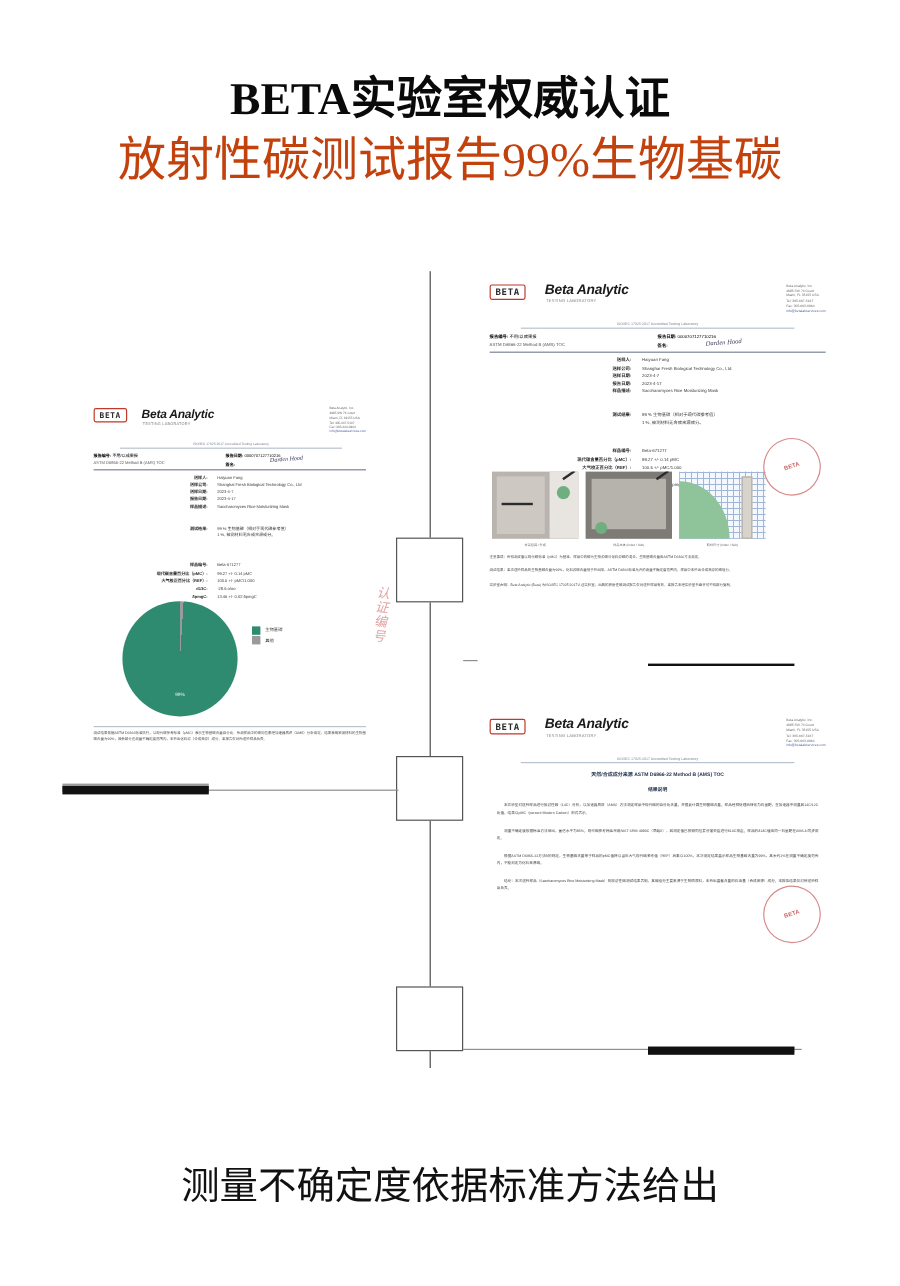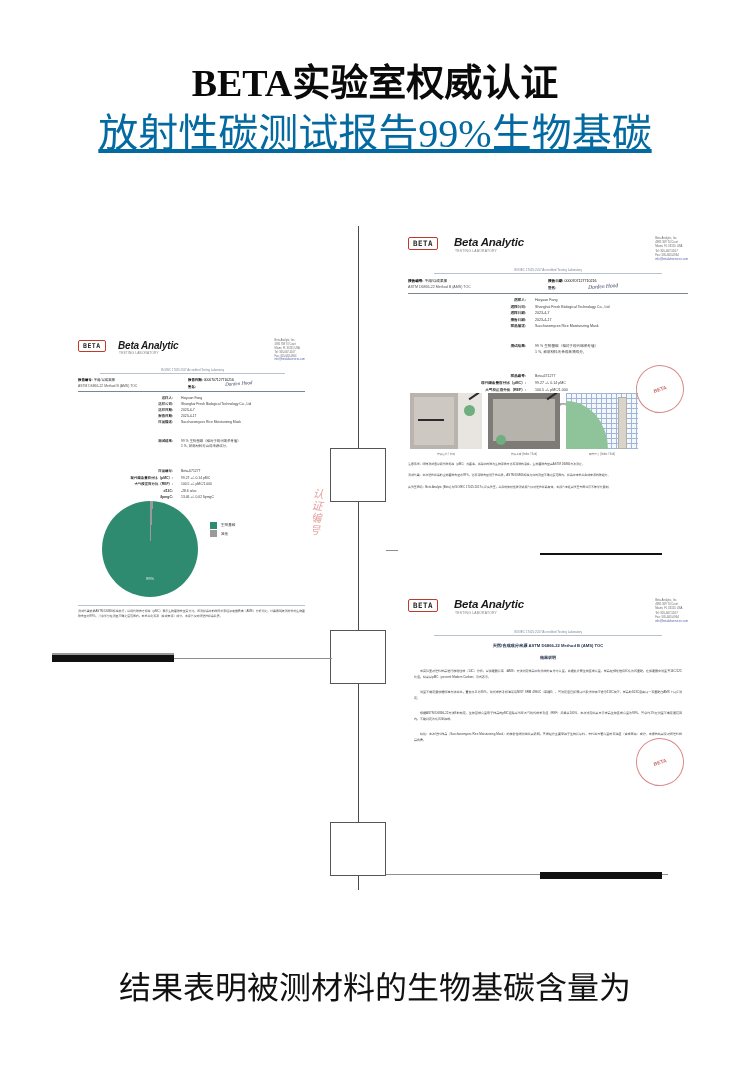--- a/index.html
+++ b/index.html
@@ -13,24 +13,23 @@
   .page{position:relative;width:641px;height:1072px;background:#fff;}
 
   
   .header{position:absolute;left:0;top:0;width:750px;text-align:center;}
   .title-line1{
     font-size:38px;font-weight:700;letter-spacing:0px;
     color:#0a0a0a;margin-top:62px;line-height:1.12;
     font-family:"Liberation Serif","DejaVu Serif",serif;
   }
   .title-line2{
-    font-size:40px;font-weight:400;color:#0369a1;
+    font-size:40px;font-weight:400;color:#c2410c;
     line-height:1.15;margin-top:6px;
     font-family:"Liberation Serif","DejaVu Serif",serif;
-    text-decoration:underline;
   }
 
   
   .timeline-axis{
     position:absolute;left:358px;top:226px;width:1px;height:664px;
     background:#4a4a4a;
   }
   .node-box{
     position:absolute;width:56px;height:54px;
     border:1.6px solid #555;background:#ffffff;box-sizing:border-box;
@@ -422,15 +421,15 @@
     <div style="position:absolute;left:16px;top:78px;width:268px;font-size:3px;line-height:2;color:#3f3f3f;text-align:justify;">
       <p style="margin:0 0 9px 0;text-indent:2em;">本实验室对送检样品进行放射性碳（14C）分析，以加速器质谱（AMS）方法测定样品中现代碳的百分比含量，并据此计算生物基碳含量。样品经预处理后转化为石墨靶，在加速器中测量其14C/12C比值，结果以pMC（percent Modern Carbon）形式表示。</p>
       <p style="margin:0 0 9px 0;text-indent:2em;">测量不确定度依据标准方法给出，置信水平为95%。现代碳参考标准采用NIST SRM 4990C（草酸II），其测定值已按照同位素分馏效应进行δ13C校正。样品的δ13C值由同一石墨靶在AMS上同步测定。</p>
       <p style="margin:0 0 9px 0;text-indent:2em;">根据ASTM D6866-22方法B的规定，生物基碳含量等于样品的pMC值除以当年大气现代碳参考值（REF）后乘以100%。本次测定结果显示样品生物基碳含量为99%，其余约1%在测量不确定度范围内，不能判定为化石来源碳。</p>
       <p style="margin:0;text-indent:2em;">结论：本次送检样品（Saccharomyces Rice Moisturizing Mask）的放射性碳测试结果表明，其碳组分主要来源于生物质原料，未检出显著含量的石油基（合成来源）成分。本报告结果仅对所送检样品负责。</p>
     </div>
 
     <div class="stamp" style="left:238px;top:148px;width:46px;height:46px;font-size:5px;">BETA</div>
   </div>
 
-  <div class="caption">结果表明被测材料的生物基碳含量为</div>
+  <div class="caption">测量不确定度依据标准方法给出</div>
 
 </div>
 
 </body></html>

